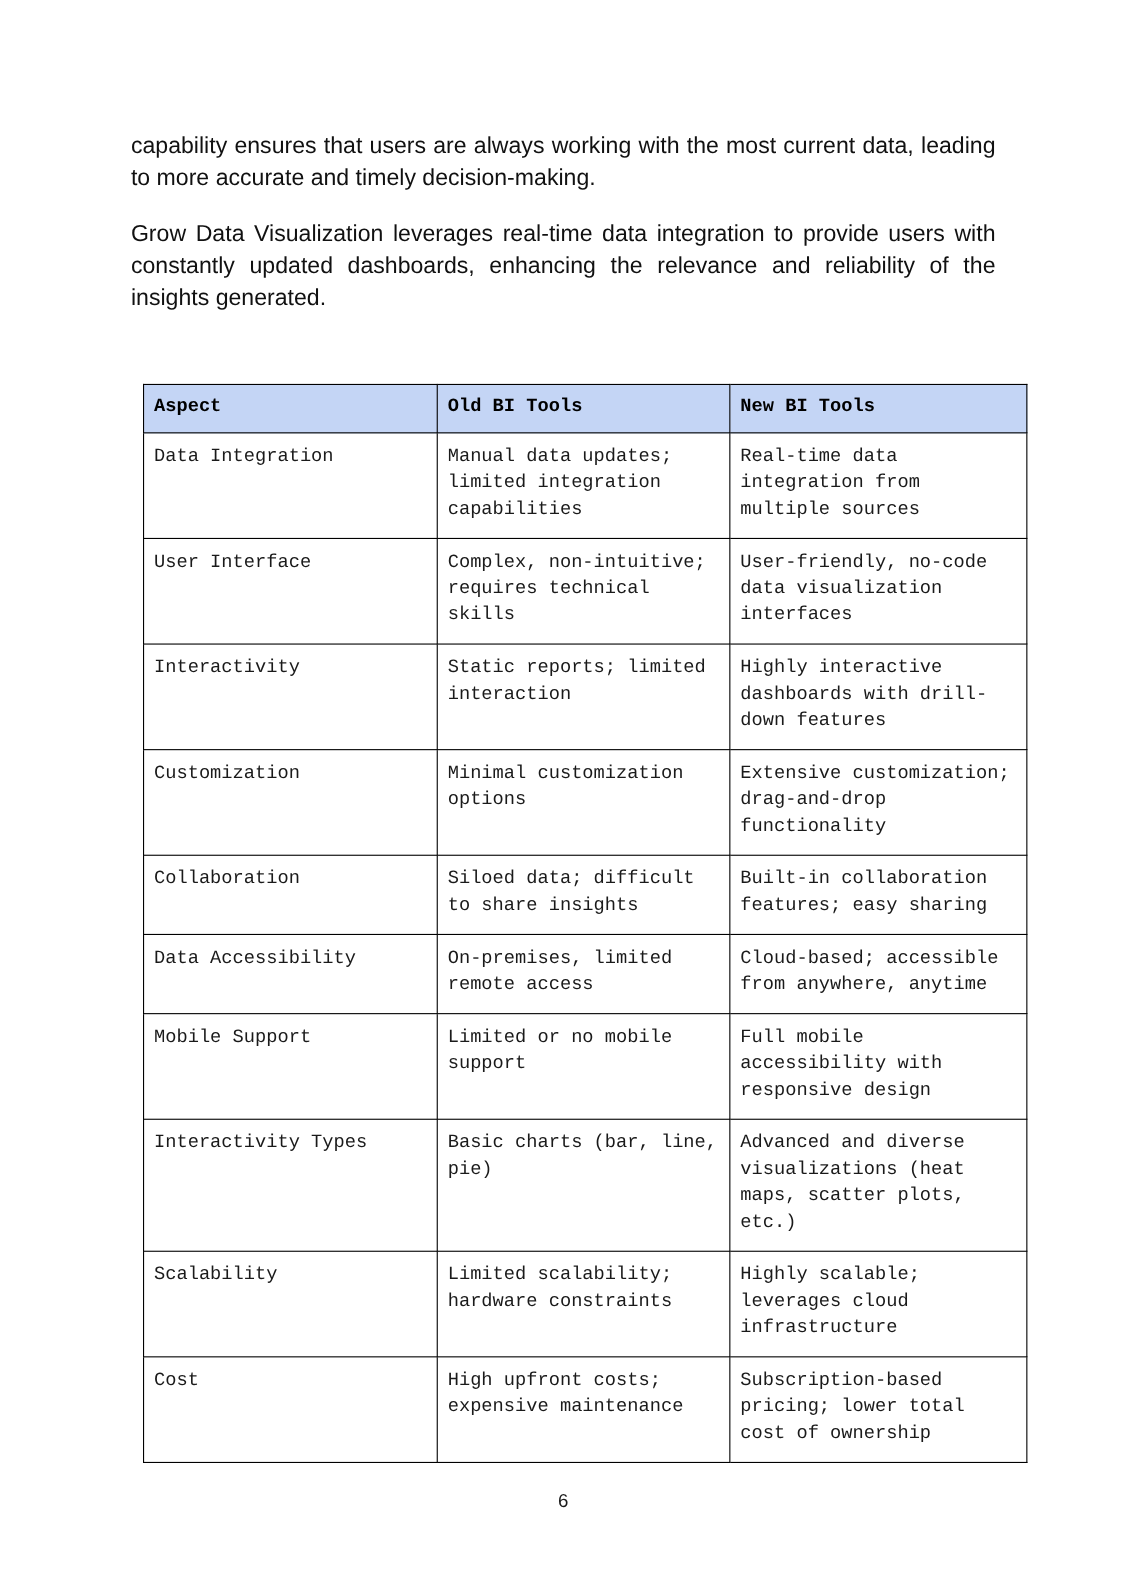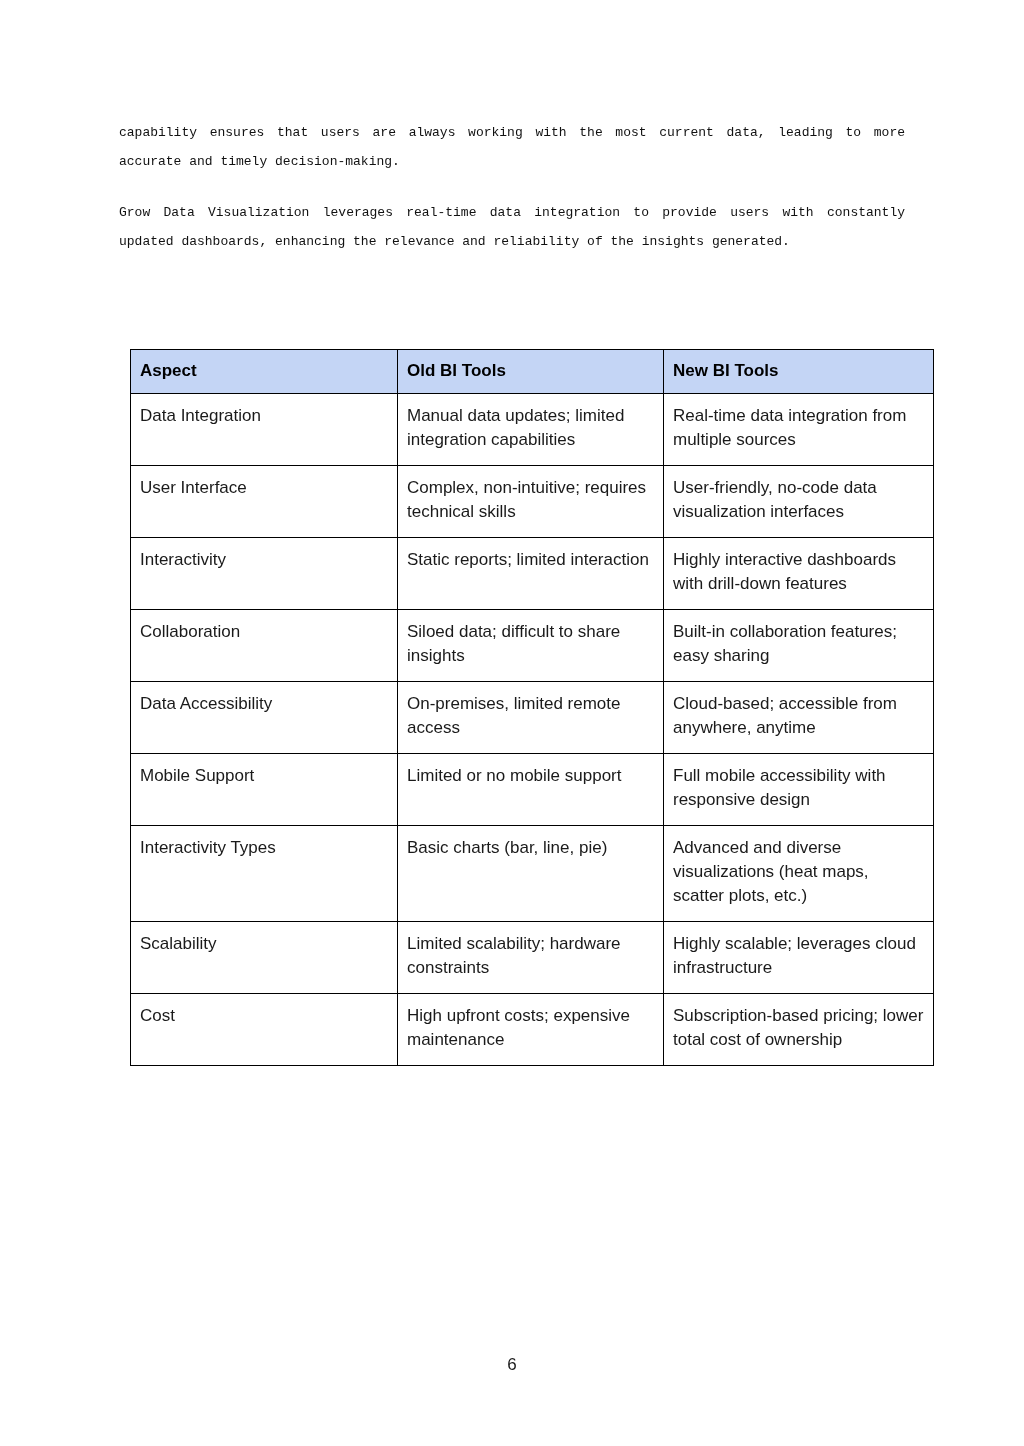--- a/index.html
+++ b/index.html
@@ -28,43 +28,43 @@
   }
 
   
   .prose {
     position: absolute;
     left: 119px;
     top: 118px;
     width: 786px;
   }
   .para {
-    font-family: Liberation Mono, monospace;
-    font-size: 13px;
+    font-family: Liberation Sans, sans-serif;
+    font-size: 21px;
     line-height: 29px;
     color: #111111;
     text-align: justify;
     margin: 0 0 22px 0;
   }
   .para:last-child {
     margin-bottom: 0;
   }
 
   
   .table-wrap {
     position: absolute;
     left: 130px;
     top: 349px;
     width: 803px;
   }
   table.cmp {
     border-collapse: collapse;
     width: 803px;
     table-layout: fixed;
-    font-family: Liberation Sans, sans-serif;
+    font-family: Liberation Mono, monospace;
   }
   table.cmp col.c1 { width: 267px; }
   table.cmp col.c2 { width: 266px; }
   table.cmp col.c3 { width: 270px; }
 
   table.cmp th,
   table.cmp td {
     border: 1.6px solid #000000;
     vertical-align: top;
     padding: 10px 9px 13px 9px;
@@ -132,20 +132,25 @@
           <td>User Interface</td>
           <td>Complex, non-intuitive; requires technical skills</td>
           <td>User-friendly, no-code data visualization interfaces</td>
         </tr>
         <tr>
           <td>Interactivity</td>
           <td>Static reports; limited interaction</td>
           <td>Highly interactive dashboards with drill-down features</td>
         </tr>
         <tr>
+          <td>Customization</td>
+          <td>Minimal customization options</td>
+          <td>Extensive customization; drag-and-drop functionality</td>
+        </tr>
+        <tr>
           <td>Collaboration</td>
           <td>Siloed data; difficult to share insights</td>
           <td>Built-in collaboration features; easy sharing</td>
         </tr>
         <tr>
           <td>Data Accessibility</td>
           <td>On-premises, limited remote access</td>
           <td>Cloud-based; accessible from anywhere, anytime</td>
         </tr>
         <tr>

